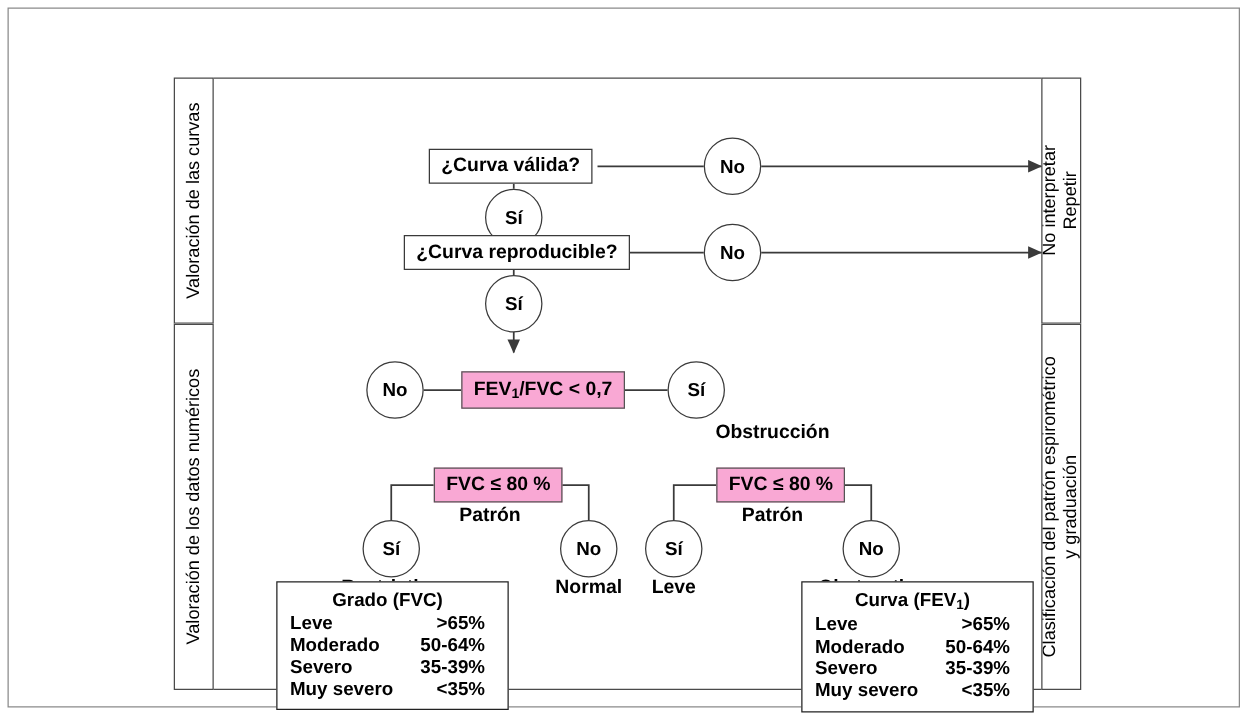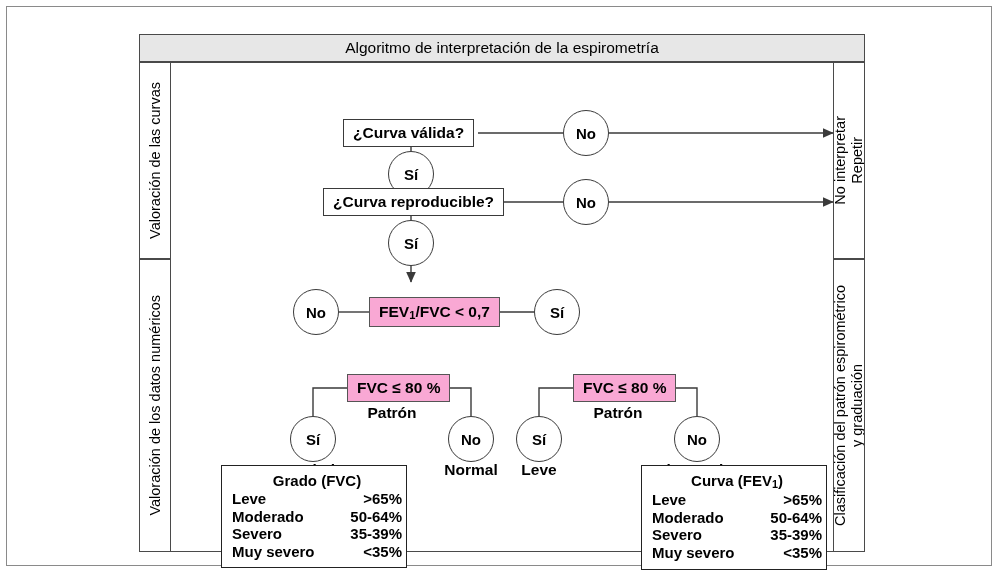--- a/index.html
+++ b/index.html
@@ -29,36 +29,33 @@
   svg.wires{position:absolute;left:0;top:0;width:662px;height:490px;overflow:visible;}
 
   
   .node{position:absolute;box-sizing:border-box;display:flex;align-items:center;justify-content:center;
         font-size:15.5px;white-space:nowrap;}
   .rect{background:#fff;border:1.2px solid #3a3a3a;height:28px;padding:0 9px;}
   .rect.shaded{background:#f9a8d4;border:1.3px solid #555;}
   .circ{width:46px;height:46px;border-radius:50%;background:#fff;border:1.2px solid #3a3a3a;font-size:15px;}
   .plain{background:transparent;font-size:15.5px;}
 
-  .legend{position:absolute;box-sizing:border-box;border:1.4px solid #222;background:#fff;padding:6px 4px 7px 10px;}
+  .legend{position:absolute;box-sizing:border-box;border:1.4px solid #222;background:#fff;padding:6px 18px 7px 10px;}
   .legend .lg-title{text-align:center;font-size:15px;margin-bottom:1px;}
   .legend table{border-collapse:collapse;width:100%;font-size:15px;}
   .legend td{padding:0;line-height:1.17;white-space:nowrap;}
   .legend td.v{text-align:right;}
   sub{font-size:.72em;vertical-align:-0.22em;}
 </style>
 </head>
 <body>
 
 <div id="frame">
   <div id="chart">
 
-    <div class="titlebar">
-      <span>Algoritmo de interpretación de la espirometría</span>
-    </div>
 
     <div class="sidecol" id="side-l-top">
       <span class="vtext">Valoración de las curvas</span>
     </div>
     <div class="sidecol" id="side-l-bot">
       <span class="vtext">Valoración de los datos numéricos</span>
     </div>
     <div class="sidecol" id="side-r-top">
       <span class="vtext">No interpretar
 Repetir</span>
@@ -143,20 +140,23 @@
       <div class="node circ" style="left:277px;top:353px;">
         <span>No</span>
       </div>
       <div class="node plain" style="left:82px;top:398px;width:120px;justify-content:center;">
         <span>Restrictivo</span>
       </div>
       <div class="node plain" style="left:245px;top:398px;width:110px;justify-content:center;">
         <span>Normal</span>
       </div>
 
+      <div class="node plain" style="left:368px;top:274px;width:158px;justify-content:center;">
+        <span>Obstrucción</span>
+      </div>
       <div class="node rect shaded" style="left:402px;top:311px;height:28px;">
         <span>FVC ≤ 80 %</span>
       </div>
       <div class="node plain" style="left:402px;top:341px;width:90px;justify-content:center;">
         <span>Patrón</span>
       </div>
       <div class="node circ" style="left:345px;top:353px;">
         <span>Sí</span>
       </div>
       <div class="node circ" style="left:503px;top:353px;">

